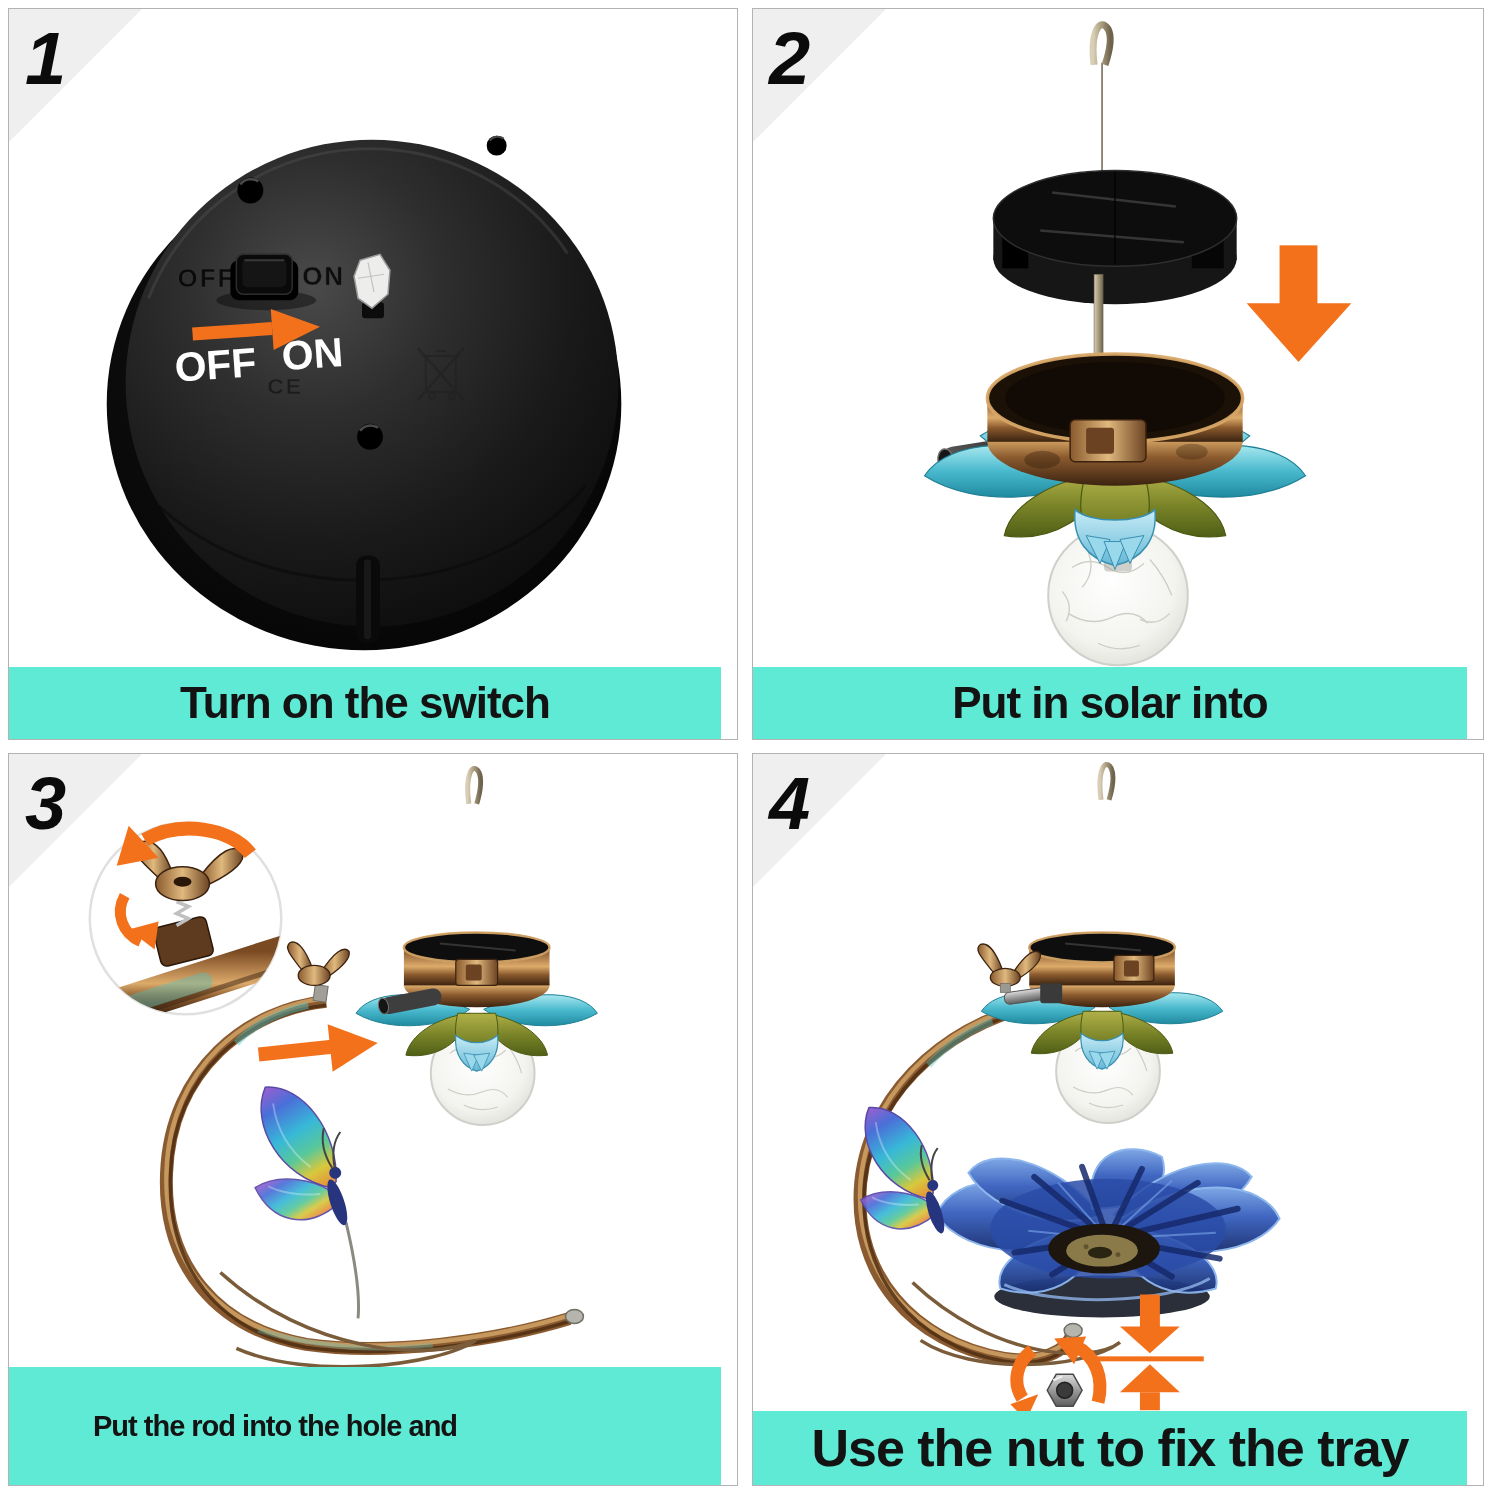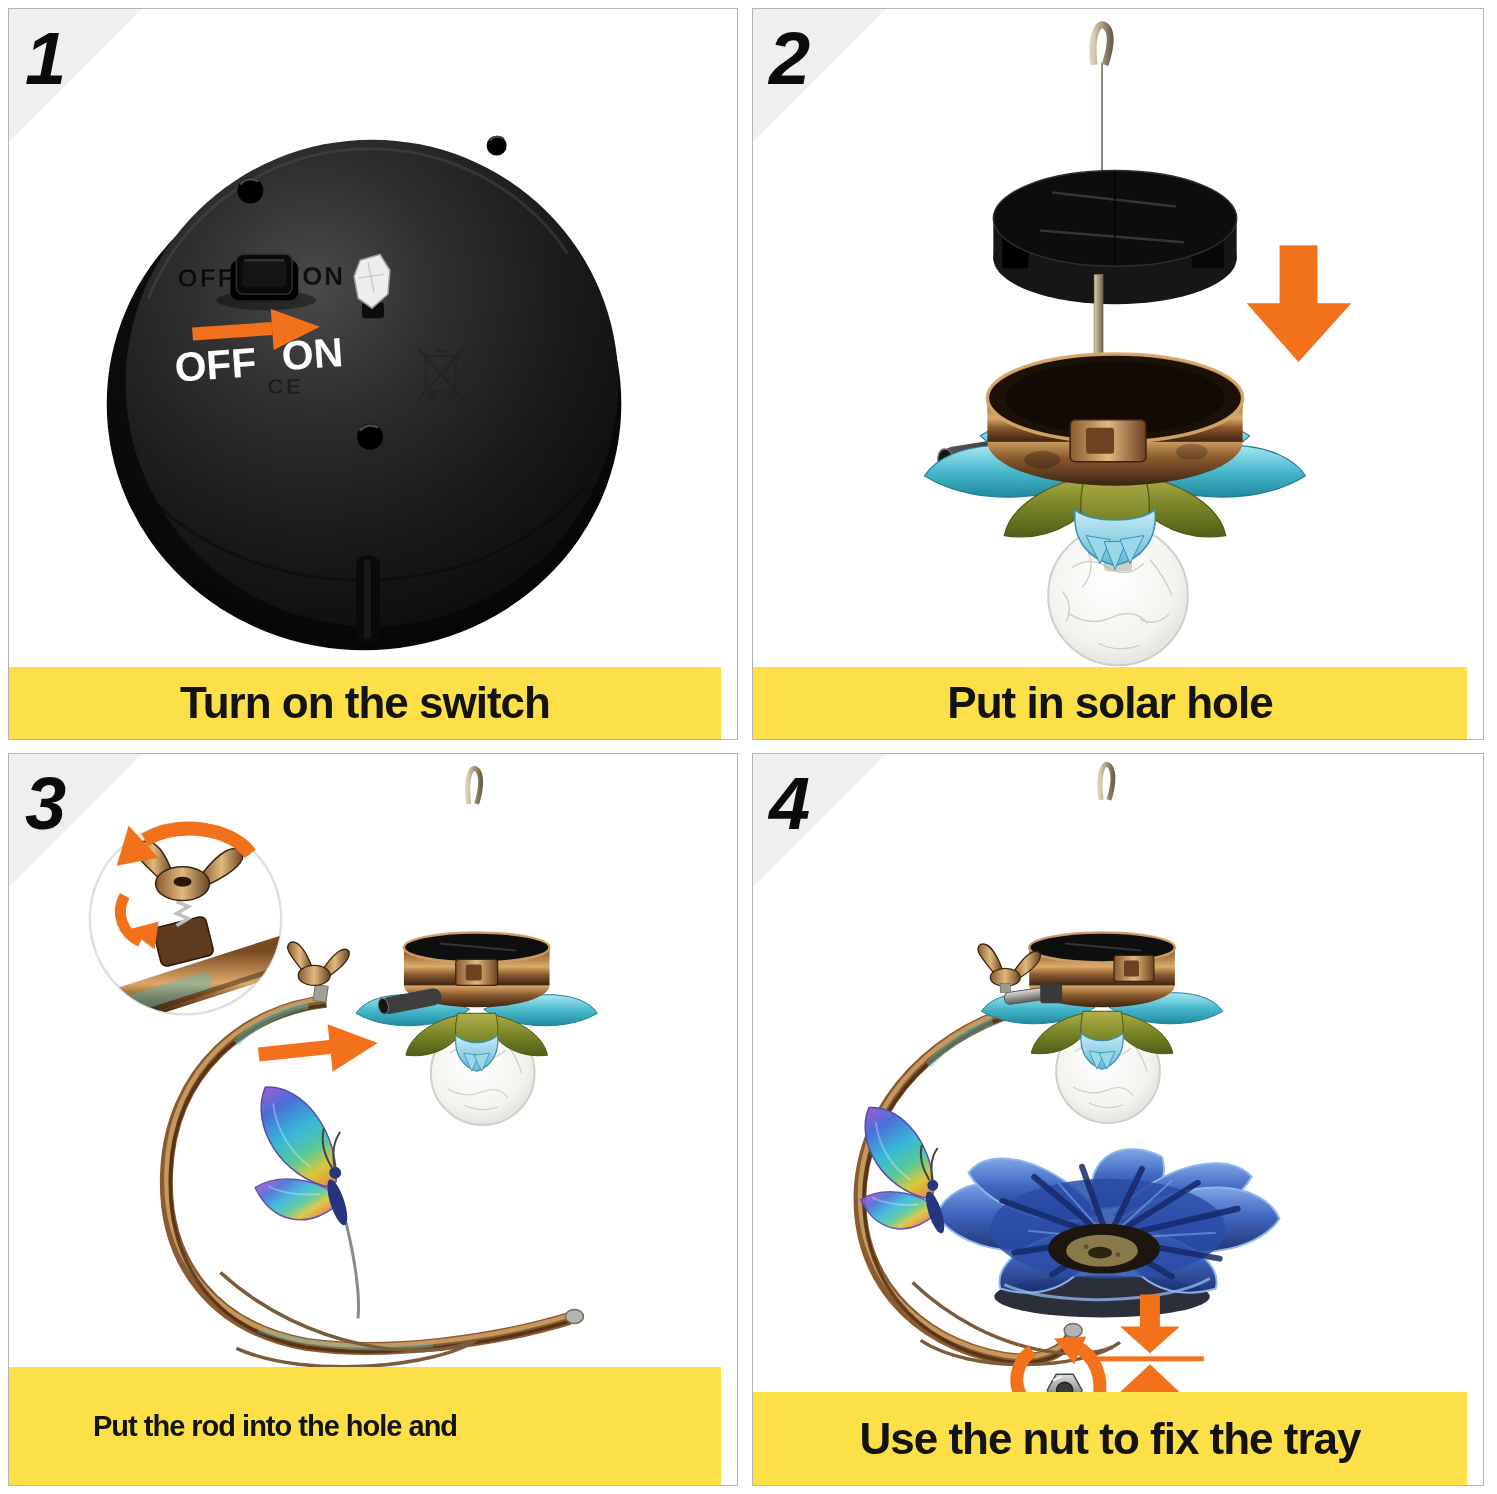--- a/index.html
+++ b/index.html
@@ -8,25 +8,25 @@
   .panel{position:absolute;background:#ffffff;border:1px solid #b3b3b3;box-sizing:border-box;overflow:hidden;}
   .p1{left:8px;top:8px;width:730px;height:732px;}
   .p2{left:752px;top:8px;width:732px;height:732px;}
   .p3{left:8px;top:753px;width:730px;height:733px;}
   .p4{left:752px;top:753px;width:732px;height:733px;}
   .corner{position:absolute;left:0;top:0;width:133px;height:133px;background:#efefef;
           clip-path:polygon(0 0,100% 0,0 100%);}
   .num{position:absolute;left:16px;top:0px;font-size:74px;line-height:1.35;font-weight:bold;
        font-style:italic;color:#0b0b0b;letter-spacing:-2px;}
   .art{position:absolute;left:0;top:0;width:100%;height:100%;}
-  .cap{position:absolute;left:0;right:16px;bottom:0;background:#fde047;display:flex;
+  .cap{position:absolute;left:0;right:16px;bottom:0;background:#5eead4;display:flex;
        flex-direction:column;justify-content:center;color:#131313;font-weight:bold;}
   .cap-center{align-items:center;text-align:center;}
   .p1 .cap,.p2 .cap{height:72px;font-size:44px;}
-  .p4 .cap{height:93px;font-size:44px;}
+  .p4 .cap{height:74px;font-size:52px;}
   .p3 .cap{height:118px;font-size:29px;line-height:56px;padding-left:84px;padding-right:16px;
            align-items:flex-start;text-align:left;}
   .cap span{display:block;letter-spacing:-1px;}
 </style>
 </head>
 <body>
 
 <div class="sheet">
 
   <section class="panel p1">
@@ -209,21 +209,21 @@
         <ellipse cx="363" cy="390" rx="128" ry="44" fill="#1c1106"></ellipse>
         <ellipse cx="363" cy="390" rx="110" ry="36" fill="#120a04"></ellipse>
         <ellipse cx="363" cy="390" rx="128" ry="44" fill="none" stroke="#d9a867" stroke-width="3.5" opacity="0.95"></ellipse>
         <rect x="318" y="412" width="76" height="42" rx="5" fill="url(#g2copperFace)" stroke="#3c2310" stroke-width="1.5"></rect>
         <rect x="334" y="420" width="28" height="26" rx="3" fill="#6b4322"></rect>
         <ellipse cx="290" cy="452" rx="18" ry="9" fill="#2a1708" opacity="0.35"></ellipse>
         <ellipse cx="440" cy="444" rx="16" ry="8" fill="#2a1708" opacity="0.3"></ellipse>
       </g>
     </svg>
     <div class="cap cap-center">
-      <span>Put in solar hole</span>
+      <span>Put in solar into</span>
     </div>
   </section>
 
   <section class="panel p3">
     <div class="corner"></div>
     <div class="num">3</div>
     <svg class="art" viewBox="0 0 730 733">
       <defs>
         <linearGradient id="g3copperFace" x1="0" y1="0" x2="1" y2="0">
           <stop offset="0%" stop-color="#8a5a2e"></stop>

